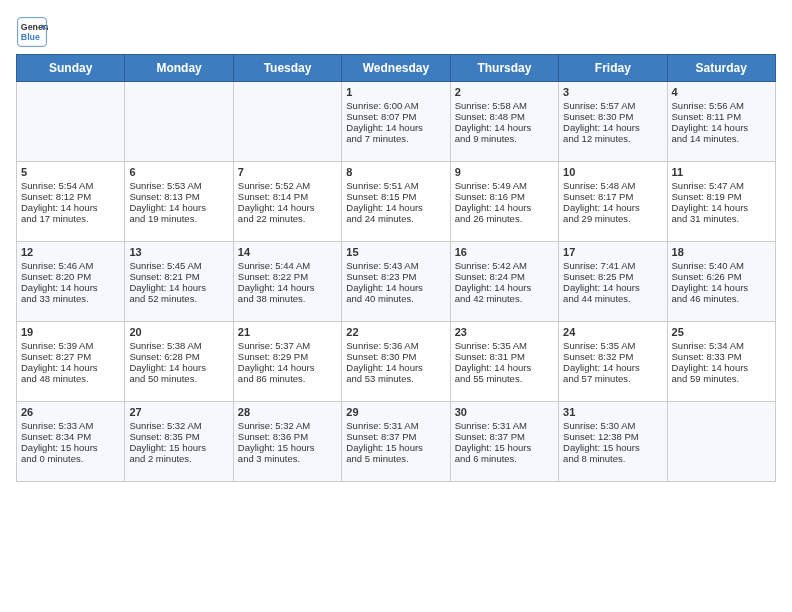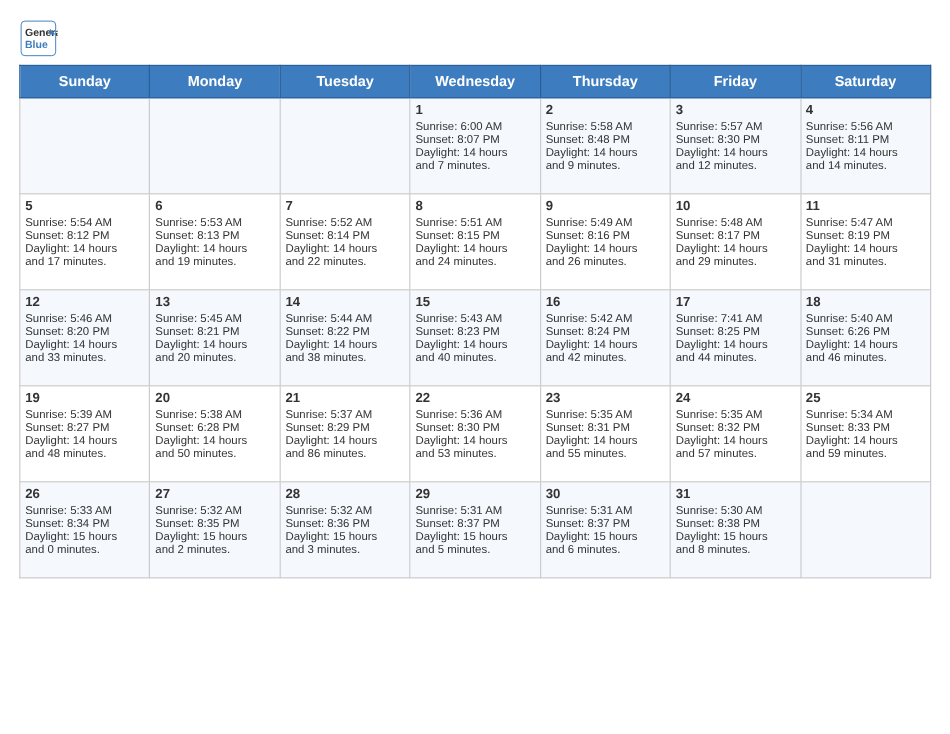--- a/index.html
+++ b/index.html
@@ -208,21 +208,21 @@
           <div>Sunrise: 5:46 AM</div>
           <div>Sunset: 8:20 PM</div>
           <div>Daylight: 14 hours</div>
           <div>and 33 minutes.</div>
         </td>
         <td>
           <span class="day-num">13</span>
           <div>Sunrise: 5:45 AM</div>
           <div>Sunset: 8:21 PM</div>
           <div>Daylight: 14 hours</div>
-          <div>and 20 minutes.</div>
+          <div>and 52 minutes.</div>
         </td>
         <td>
           <span class="day-num">14</span>
           <div>Sunrise: 5:44 AM</div>
           <div>Sunset: 8:22 PM</div>
           <div>Daylight: 14 hours</div>
           <div>and 38 minutes.</div>
         </td>
         <td>
           <span class="day-num">15</span>
@@ -336,20 +336,20 @@
         <td>
           <span class="day-num">30</span>
           <div>Sunrise: 5:31 AM</div>
           <div>Sunset: 8:37 PM</div>
           <div>Daylight: 15 hours</div>
           <div>and 6 minutes.</div>
         </td>
         <td>
           <span class="day-num">31</span>
           <div>Sunrise: 5:30 AM</div>
-          <div>Sunset: 8:38 PM</div>
+          <div>Sunset: 12:38 PM</div>
           <div>Daylight: 15 hours</div>
           <div>and 8 minutes.</div>
         </td>
         <td class="empty"></td>
       </tr>
     </tbody>
 </table>
 
 </body></html>

